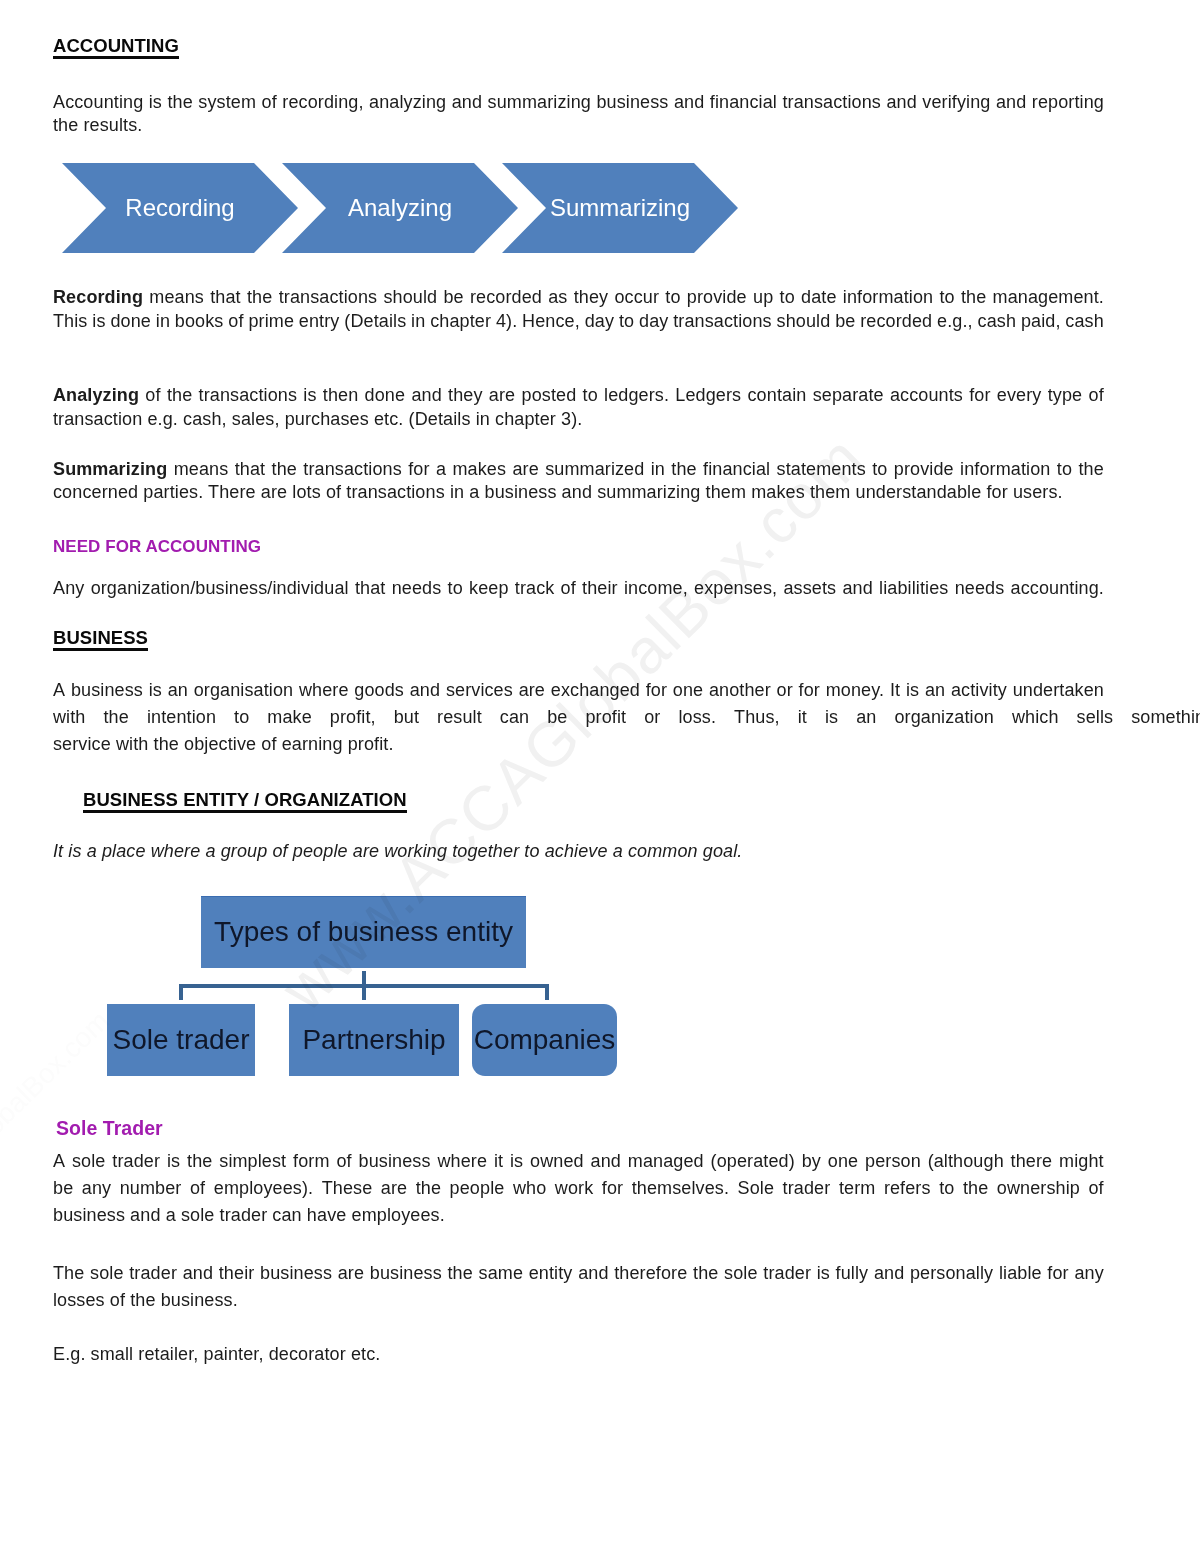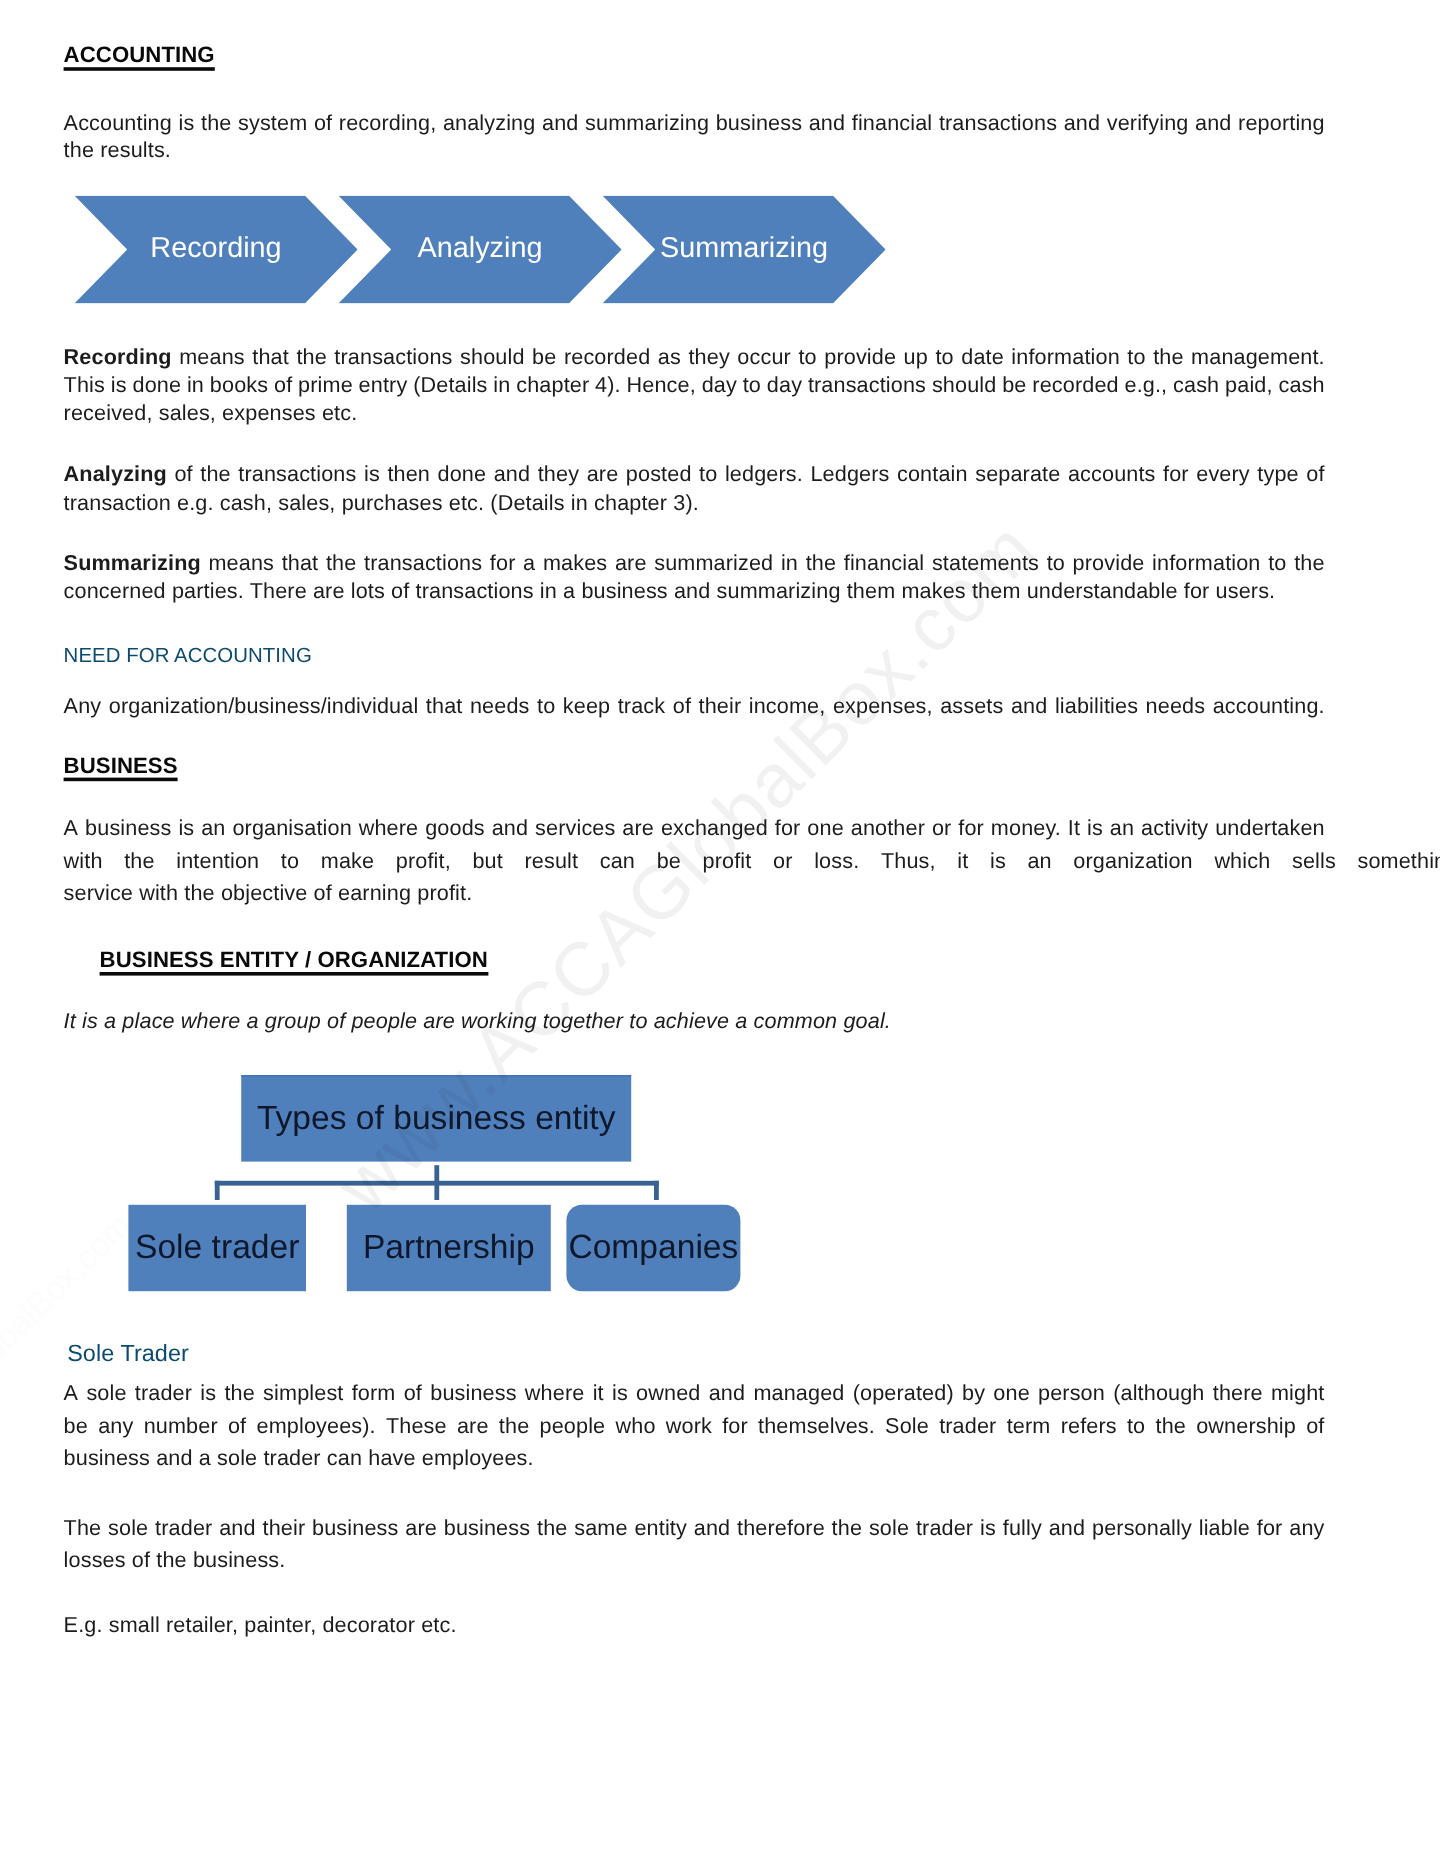--- a/index.html
+++ b/index.html
@@ -17,21 +17,21 @@
   
   .blk{position:absolute;z-index:3;}
   .line{font-size:18px;color:#1c1c1c;letter-spacing:0.12px;height:23.5px;
         line-height:23.5px;white-space:nowrap;}
   .line.jst{white-space:nowrap;display:flex;justify-content:space-between;
             align-items:baseline;}
   .line.jst > span.w{white-space:pre;}
   .hd{font-size:18.5px;font-weight:bold;color:#0a0a0a;letter-spacing:0.05px;
       line-height:23.5px;white-space:nowrap;}
   .hd u{text-decoration:none;border-bottom:3px solid #0a0a0a;padding-bottom:0px;}
-  .sub{font-size:17px;font-weight:normal;color:#0c4a6e;letter-spacing:0.05px;
+  .sub{font-size:17px;font-weight:bold;color:#a21caf;letter-spacing:0.05px;
        line-height:23.5px;white-space:nowrap;}
   b{font-weight:bold;}
 
   
   .chev{position:absolute;background:#5080bc;
         clip-path:polygon(0 0, calc(100% - 44px) 0, 100% 50%, calc(100% - 44px) 100%, 0 100%, 44px 50%);}
   .chev span{position:absolute;left:44px;right:44px;top:calc(50% - 1px);
              transform:translateY(-50%);text-align:center;color:#fff;
              font-size:24px;line-height:25px;letter-spacing:0px;}
 
@@ -132,21 +132,20 @@
         <span class="w">day</span>
         <span class="w">transactions</span>
         <span class="w">should</span>
         <span class="w">be</span>
         <span class="w">recorded</span>
         <span class="w">e.g.,</span>
         <span class="w">cash</span>
         <span class="w">paid,</span>
         <span class="w">cash</span>
       </div>
-    <div class="line">received, sales, expenses etc.</div>
   </div>
 
   <div class="blk" style="left:53px;top:384.2px;width:1051px;">
     <div class="line jst">
         <span class="w"><b>Analyzing</b></span>
         <span class="w"><span>of</span></span>
         <span class="w"><span>the</span></span>
         <span class="w"><span>transactions</span></span>
         <span class="w"><span>is</span></span>
         <span class="w"><span>then</span></span>

